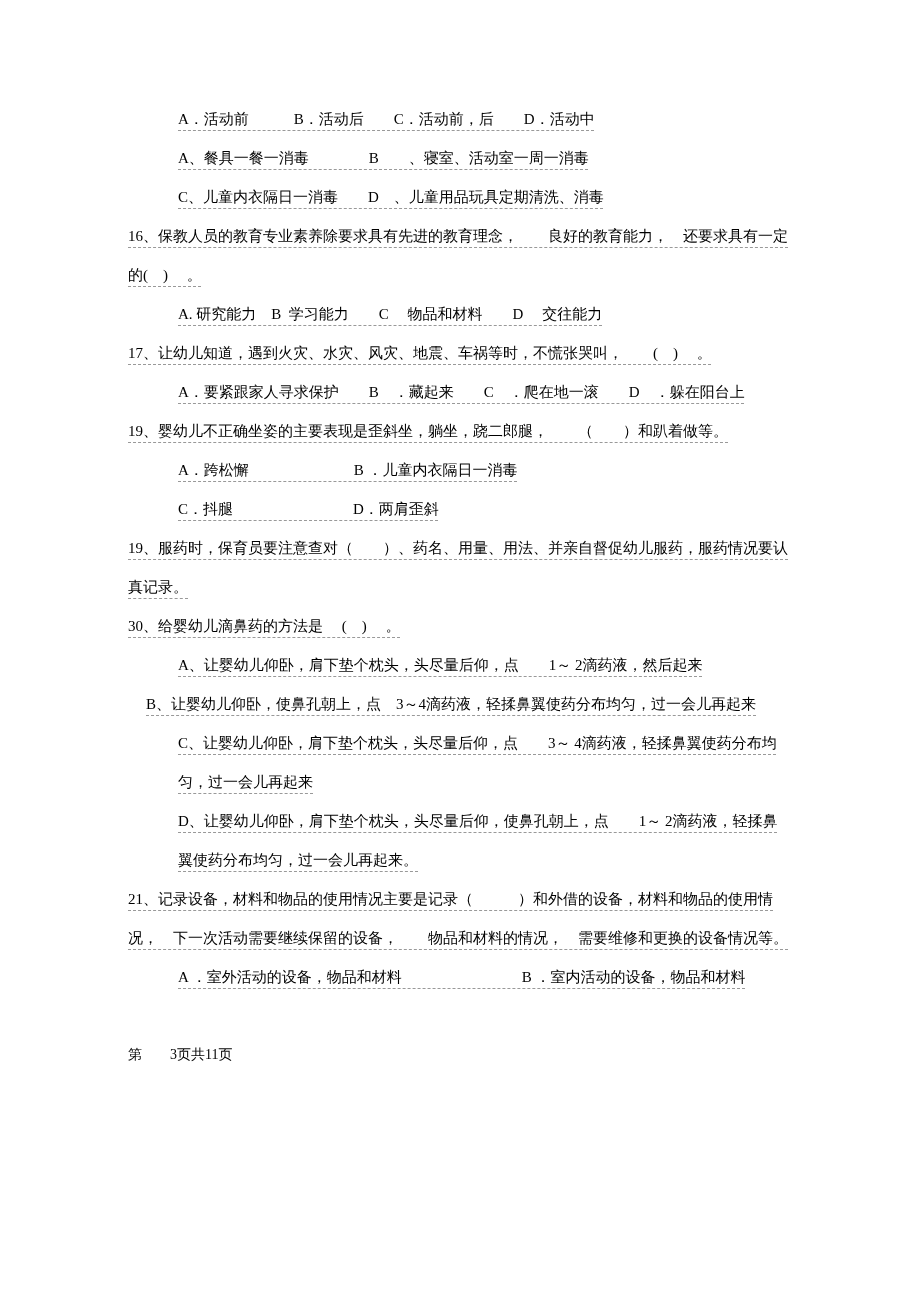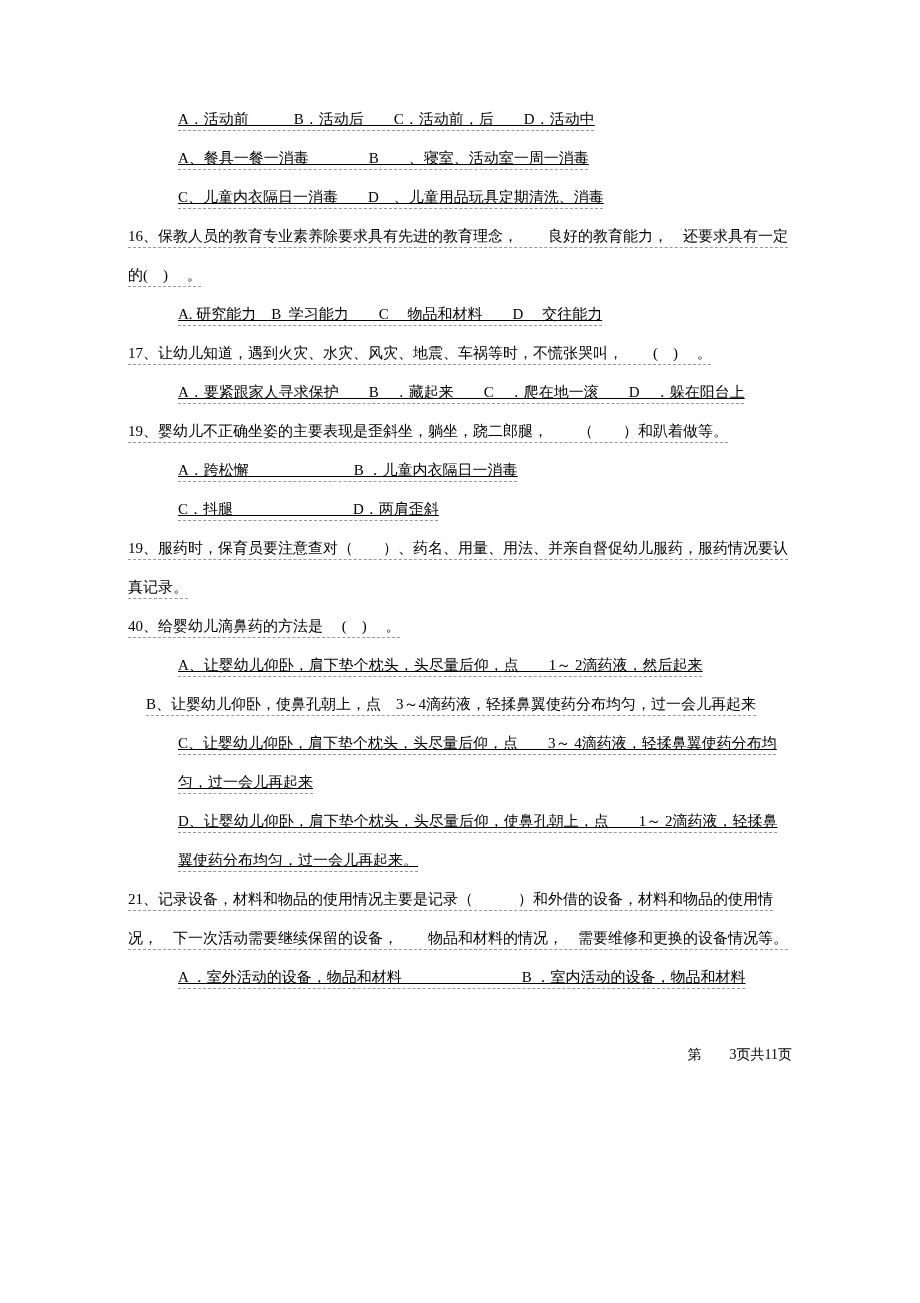--- a/index.html
+++ b/index.html
@@ -12,24 +12,24 @@
     font-size: 15px;
   }
   .page {
     padding: 100px 128px 40px 128px;
     line-height: 2.6;
   }
   .line {
     display: block;
     white-space: pre-wrap;
   }
-  .indent1 { padding-left: 50px; text-decoration: underline; }
+  .indent1 { padding-left: 50px; }
   .indent2 { padding-left: 18px; }
   .footer {
-    text-align: right;
+    text-align: left;
     font-size: 14px;
     margin-top: 40px;
   }
   .under {
     text-decoration: underline;
     text-decoration-style: dashed;
     text-decoration-color: #999;
     text-underline-offset: 6px;
     text-decoration-thickness: 1px;
   }
@@ -49,21 +49,21 @@
 
   <span class="line"><span class="under">17、让幼儿知道，遇到火灾、水灾、风灾、地震、车祸等时，不慌张哭叫，　　(　) 　。</span></span>
   <span class="line indent1"><span class="under">A．要紧跟家人寻求保护　　B　．藏起来　　C　．爬在地一滚　　D　．躲在阳台上</span></span>
 
   <span class="line"><span class="under">19、婴幼儿不正确坐姿的主要表现是歪斜坐，躺坐，跷二郎腿，　　（　　）和趴着做等。</span></span>
   <span class="line indent1"><span class="under">A．跨松懈　　　　　　　B ．儿童内衣隔日一消毒</span></span>
   <span class="line indent1"><span class="under">C．抖腿　　　　　　　　D．两肩歪斜</span></span>
 
   <span class="line"><span class="under">19、服药时，保育员要注意查对（　　）、药名、用量、用法、并亲自督促幼儿服药，服药情况要认真记录。</span></span>
 
-  <span class="line"><span class="under">40、给婴幼儿滴鼻药的方法是　 (　) 　。</span></span>
+  <span class="line"><span class="under">30、给婴幼儿滴鼻药的方法是　 (　) 　。</span></span>
   <span class="line indent1"><span class="under">A、让婴幼儿仰卧，肩下垫个枕头，头尽量后仰，点　　1～ 2滴药液，然后起来</span></span>
   <span class="line indent2"><span class="under">B、让婴幼儿仰卧，使鼻孔朝上，点　3～4滴药液，轻揉鼻翼使药分布均匀，过一会儿再起来</span></span>
   <span class="line indent1"><span class="under">C、让婴幼儿仰卧，肩下垫个枕头，头尽量后仰，点　　3～ 4滴药液，轻揉鼻翼使药分布均匀，过一会儿再起来</span></span>
   <span class="line indent1"><span class="under">D、让婴幼儿仰卧，肩下垫个枕头，头尽量后仰，使鼻孔朝上，点　　1～ 2滴药液，轻揉鼻翼使药分布均匀，过一会儿再起来。</span></span>
 
   <span class="line"><span class="under">21、记录设备，材料和物品的使用情况主要是记录（　　　）和外借的设备，材料和物品的使用情况，　下一次活动需要继续保留的设备，　　物品和材料的情况，　需要维修和更换的设备情况等。</span></span>
   <span class="line indent1"><span class="under">A ．室外活动的设备，物品和材料　　　　　　　　B ．室内活动的设备，物品和材料</span></span>
 
   <div class="footer">第　　3页共11页</div>
 </div>

